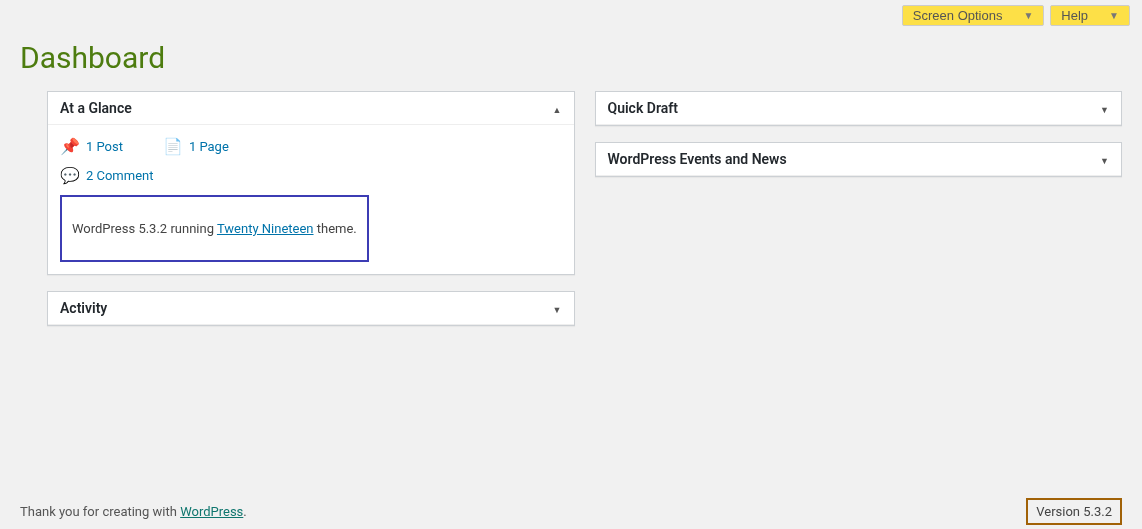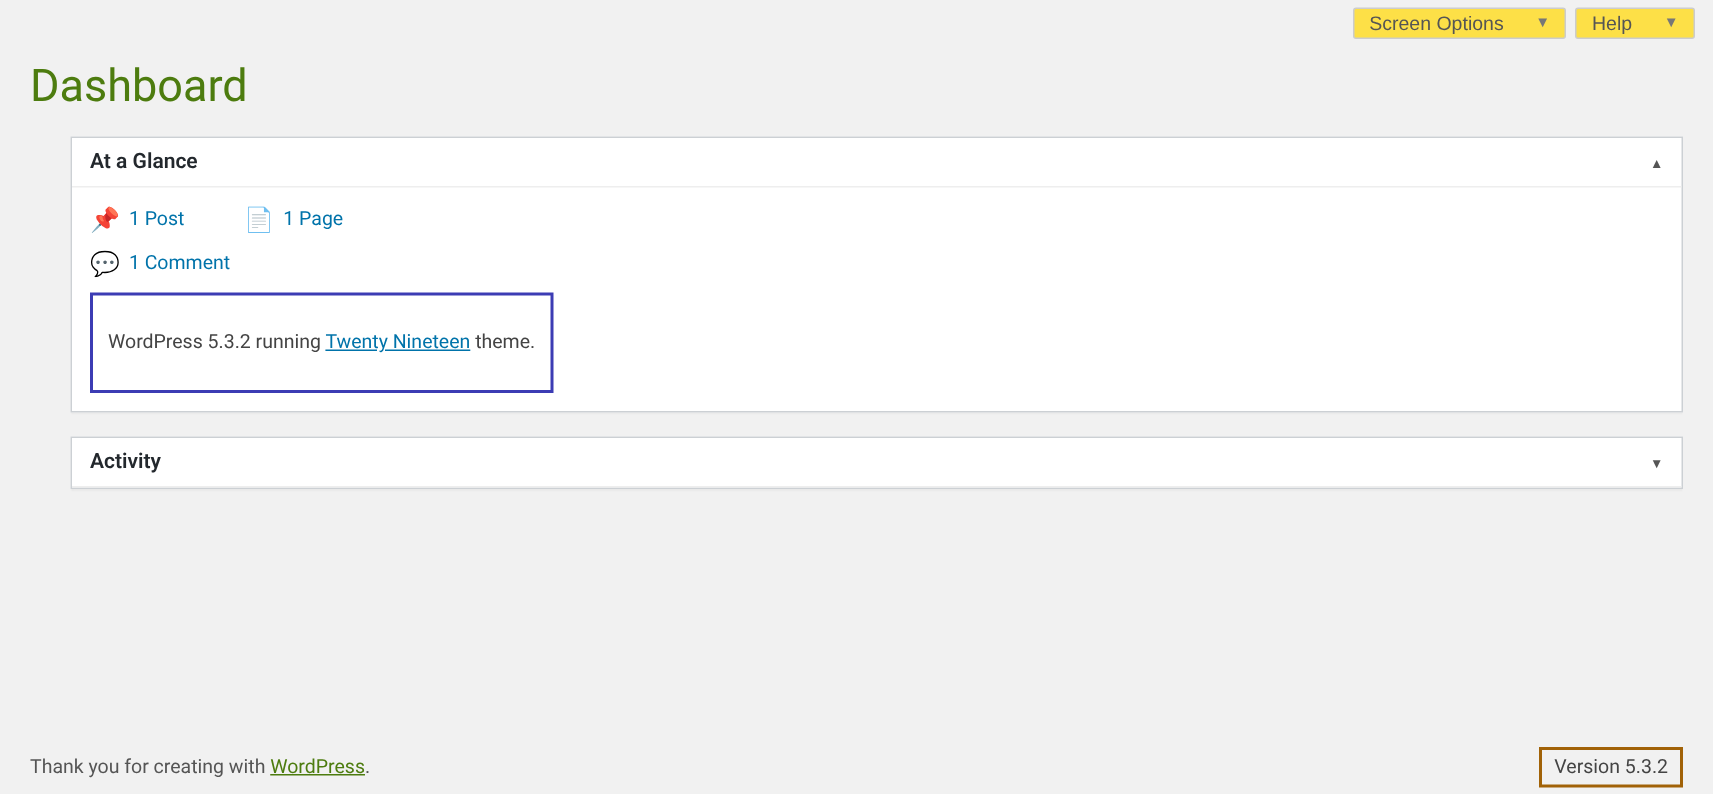--- a/index.html
+++ b/index.html
@@ -128,21 +128,21 @@
       right: 0;
       padding: 10px 20px;
       display: flex;
       justify-content: space-between;
       align-items: center;
       font-size: 13px;
       color: #555;
       background: #f1f1f1;
     }
     .footer-left a, .footer-right a {
-      color: #4d7c0f;
+      color: #0f766e;
       text-decoration: underline;
     }
     .version-badge {
       border: 2px solid #a16207;
       padding: 4px 8px;
       font-size: 13px;
       color: #444;
     }
 
     
@@ -182,38 +182,55 @@
               <span>1 Post</span>
             </a>
             <a class="stat-item">
               <span class="stat-icon">📄</span>
               <span>1 Page</span>
             </a>
           </div>
           <div class="comment-item">
             <span class="stat-icon">💬</span>
             <a class="stat-item">
-              <span>1 Comment</span>
+              <span>2 Comment</span>
             </a>
           </div>
           <div class="version-info">
             <span>WordPress 5.3.2 running </span><a class="version-link">Twenty Nineteen</a><span> theme.</span>
           </div>
         </div>
       </div>
 
       <div class="widget">
         <div class="widget-header">
           <h2>Activity</h2>
           <span class="arrow-down"></span>
         </div>
       </div>
 
     </div>
 
+    <div class="col-right">
+
+      <div class="widget">
+        <div class="widget-header">
+          <h2>Quick Draft</h2>
+          <span class="arrow-down"></span>
+        </div>
+      </div>
+
+      <div class="widget">
+        <div class="widget-header">
+          <h2>WordPress Events and News</h2>
+          <span class="arrow-down"></span>
+        </div>
+      </div>
+
+    </div>
   </div>
 </div>
 
 <div class="footer">
   <div class="footer-left">
     <span>Thank you for creating with </span><a>WordPress</a><span>.</span>
   </div>
   <div class="footer-right">
     <span class="version-badge">Version 5.3.2</span>
   </div>

